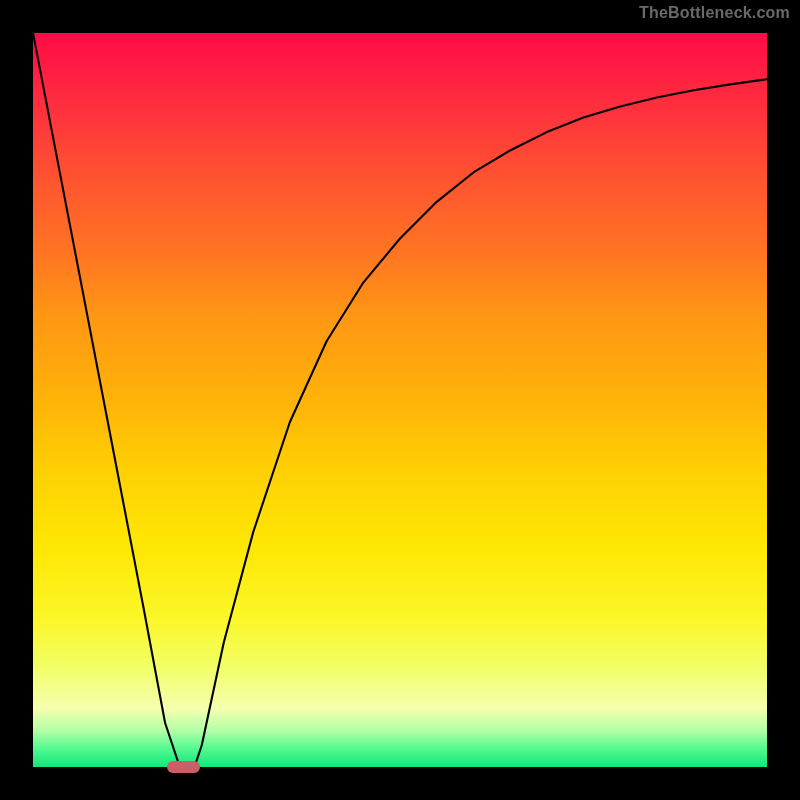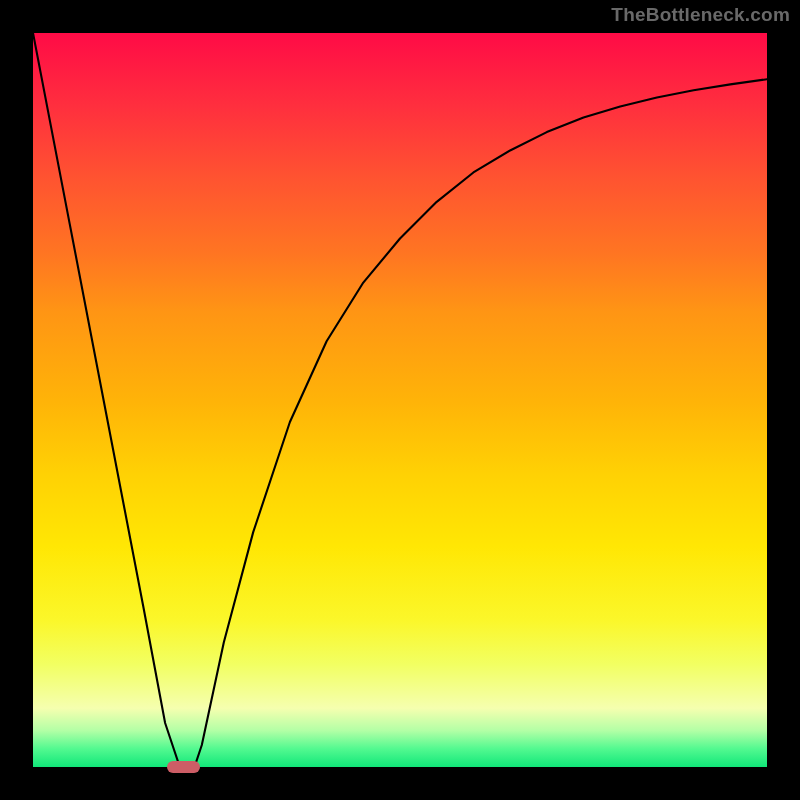--- a/index.html
+++ b/index.html
@@ -38,21 +38,21 @@
       #b4ffa6 95%,
       #53f990 97.5%,
       #11e779 100%
     );
   }
   .watermark {
     position: absolute;
     top: 4px;
     right: 10px;
     color: #696969;
-    font-size: 19px;
+    font-size: 16px;
     font-weight: 600;
     letter-spacing: 0.2px;
     z-index: 5;
   }
   svg.curve {
     position: absolute;
     left: 0;
     top: 0;
     width: 734px;
     height: 734px;

